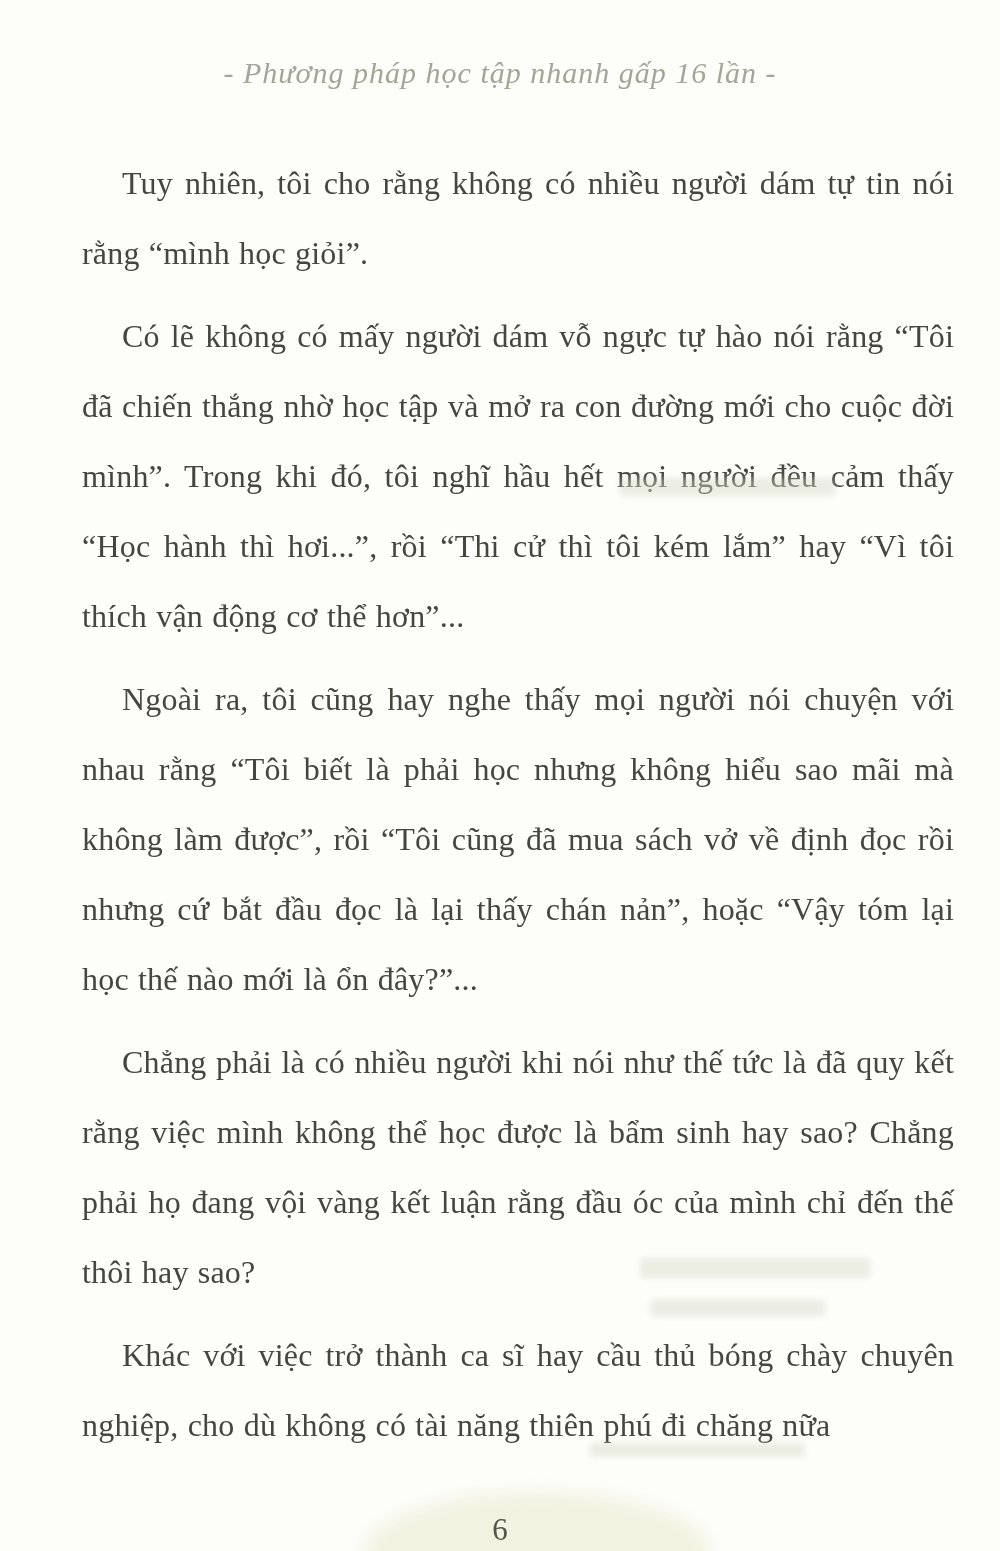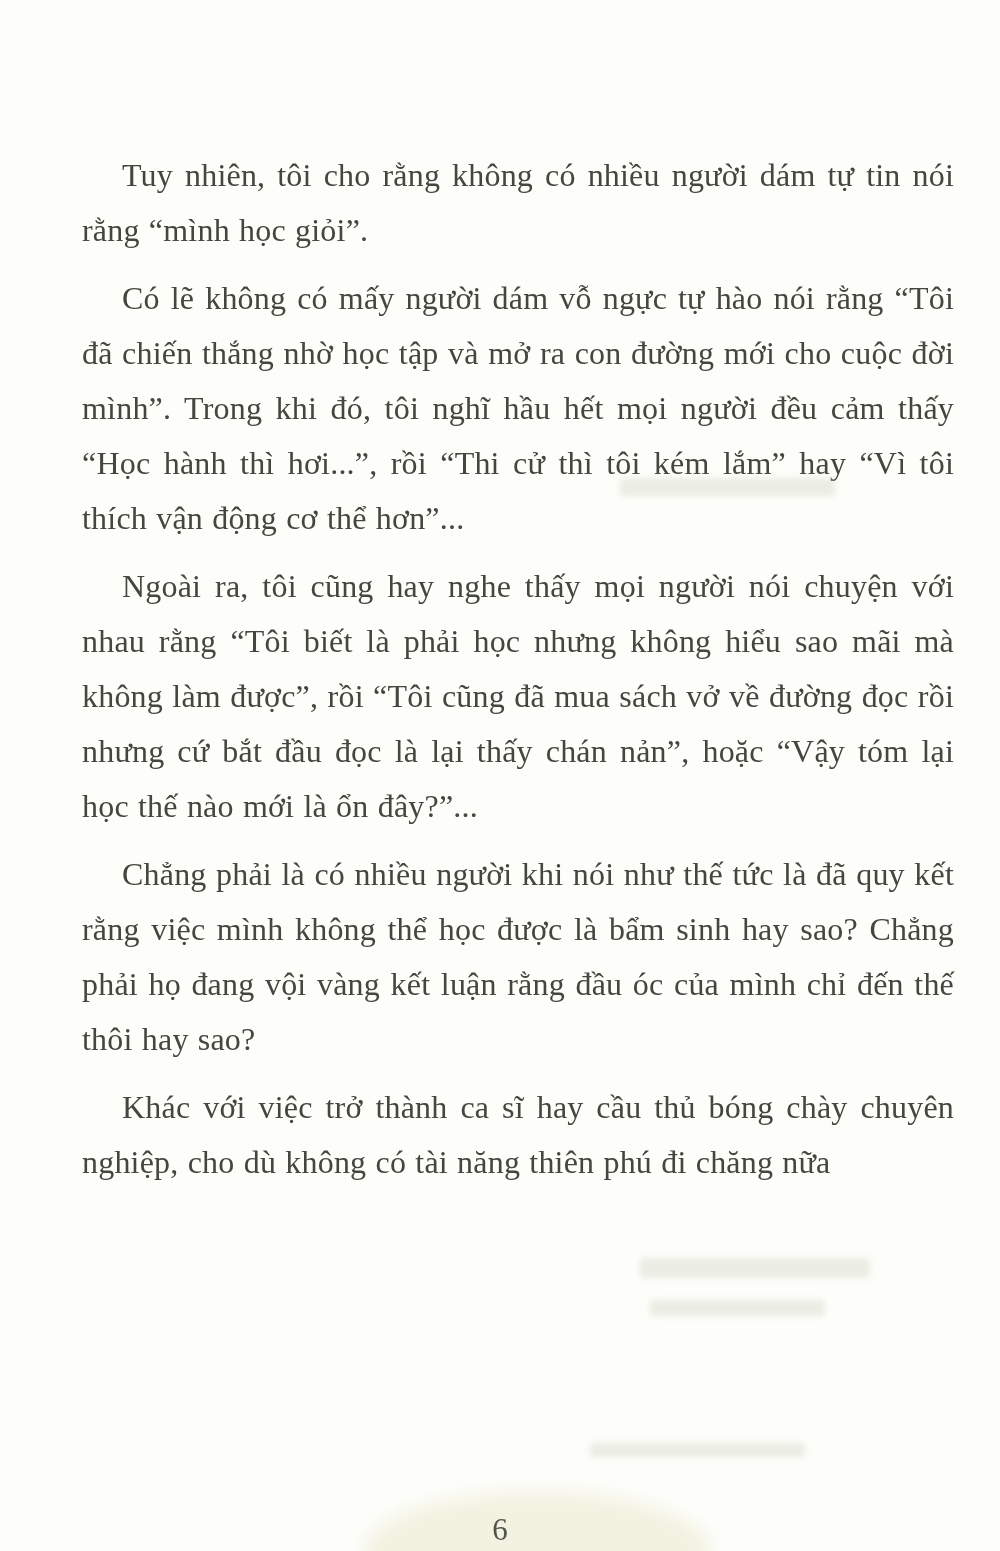--- a/index.html
+++ b/index.html
@@ -30,21 +30,21 @@
   }
   .content {
     position: absolute;
     top: 148px;
     left: 82px;
     width: 872px;
   }
   .content p {
     margin: 0 0 13px 0;
     font-size: 32px;
-    line-height: 55px;
+    line-height: 70px;
     color: #45463e;
     text-align: justify;
     text-indent: 40px;
     letter-spacing: 0.2px;
     word-spacing: 1px;
   }
   
   .ghost {
     position: absolute;
     background: #d6d8c6;
@@ -76,25 +76,26 @@
     text-align: center;
     font-size: 31px;
     color: #53544c;
   }
 </style>
 </head>
 <body>
 
 <div class="page">
 
+  <div class="running-header">- Phương pháp học tập nhanh gấp 16 lần -</div>
 
   <div class="content">
     <p>Tuy nhiên, tôi cho rằng không có nhiều người dám tự tin nói rằng “mình học giỏi”.</p>
     <p>Có lẽ không có mấy người dám vỗ ngực tự hào nói rằng “Tôi đã chiến thắng nhờ học tập và mở ra con đường mới cho cuộc đời mình”. Trong khi đó, tôi nghĩ hầu hết mọi người đều cảm thấy “Học hành thì hơi...”, rồi “Thi cử thì tôi kém lắm” hay “Vì tôi thích vận động cơ thể hơn”...</p>
-    <p>Ngoài ra, tôi cũng hay nghe thấy mọi người nói chuyện với nhau rằng “Tôi biết là phải học nhưng không hiểu sao mãi mà không làm được”, rồi “Tôi cũng đã mua sách vở về đường đọc rồi nhưng cứ bắt đầu đọc là lại thấy chán nản”, hoặc “Vậy tóm lại học thế nào mới là ổn đây?”...</p>
+    <p>Ngoài ra, tôi cũng hay nghe thấy mọi người nói chuyện với nhau rằng “Tôi biết là phải học nhưng không hiểu sao mãi mà không làm được”, rồi “Tôi cũng đã mua sách vở về định đọc rồi nhưng cứ bắt đầu đọc là lại thấy chán nản”, hoặc “Vậy tóm lại học thế nào mới là ổn đây?”...</p>
     <p>Chẳng phải là có nhiều người khi nói như thế tức là đã quy kết rằng việc mình không thể học được là bẩm sinh hay sao? Chẳng phải họ đang vội vàng kết luận rằng đầu óc của mình chỉ đến thế thôi hay sao?</p>
     <p>Khác với việc trở thành ca sĩ hay cầu thủ bóng chày chuyên nghiệp, cho dù không có tài năng thiên phú đi chăng nữa</p>
   </div>
 
   <div class="ghost g1"></div>
   <div class="ghost g2"></div>
   <div class="ghost g3"></div>
   <div class="ghost g4"></div>
 
   <div class="footer-blob"></div>

